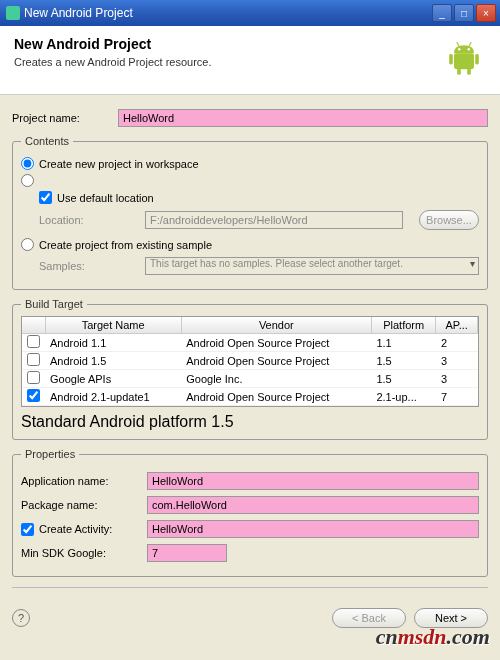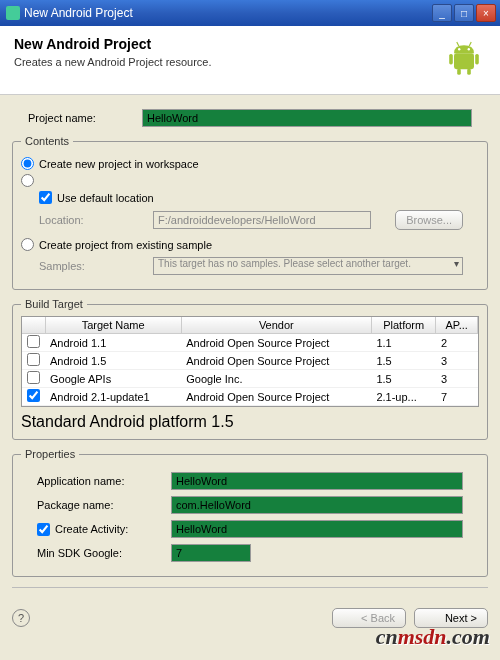--- a/index.html
+++ b/index.html
@@ -52,31 +52,31 @@
       width: 44px; height: 44px;
       display: flex; align-items: center; justify-content: center;
     }
     .android-icon svg { width: 40px; height: 40px; }
     .content {
       padding: 8px 12px;
     }
     .field-row {
       display: flex;
       align-items: center;
-      margin: 6px 16px;
-      gap: 24px;
+      margin: 6px 0;
+      gap: 16px;
     }
     .field-row label { min-width: 90px; }
     .field-row input[type="text"] {
       flex: 1;
       border: 1px solid #999;
       padding: 2px 4px;
       font-size: 11px;
       height: 18px;
-      background: #15803d;
+      background: #f9a8d4;
     }
     .field-row input[type="text"]:disabled {
       background: #ece9d8;
       color: #888;
     }
     fieldset {
       border: 1px solid #999;
       border-radius: 3px;
       padding: 6px 8px 8px 8px;
       margin: 8px 0;
@@ -86,22 +86,22 @@
       display: flex;
       align-items: center;
       gap: 5px;
       margin: 4px 0;
     }
     .radio-row input, .check-row input { margin: 0; }
     .indent { margin-left: 18px; }
     .btn {
       background: linear-gradient(to bottom, #fdfdfd, #e4e3dc);
       border: 1px solid #999;
-      border-radius: 5px;
-      padding: 2px 10px;
+      border-radius: 10px;
+      padding: 2px 2px;
       font-size: 11px;
       min-width: 60px;
       height: 20px;
       cursor: pointer;
     }
     .btn:disabled { color: #999; cursor: default; }
     .table-wrap {
       border: 1px solid #999;
       background: white;
       max-height: 100px;
@@ -128,21 +128,21 @@
     }
     .footer .spacer { flex: 1; }
     .help-icon {
       width: 18px; height: 18px;
       border: 1px solid #888;
       border-radius: 50%;
       display: flex; align-items: center; justify-content: center;
       font-size: 11px; color: #555;
       cursor: pointer;
     }
-    .nav-btn { min-width: 74px; text-align: right; }
+    .nav-btn { min-width: 74px; }
     .watermark {
       position: absolute;
       right: 10px; bottom: 10px;
       font-family: Georgia, serif;
       font-size: 22px;
       font-weight: bold;
       font-style: italic;
       color: #333;
       text-shadow: 1px 1px 0 #fff;
     }

